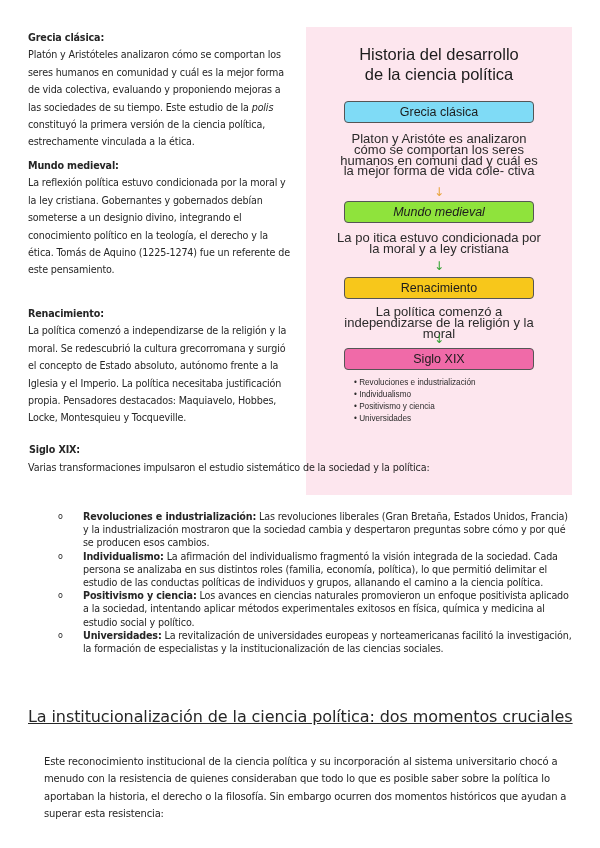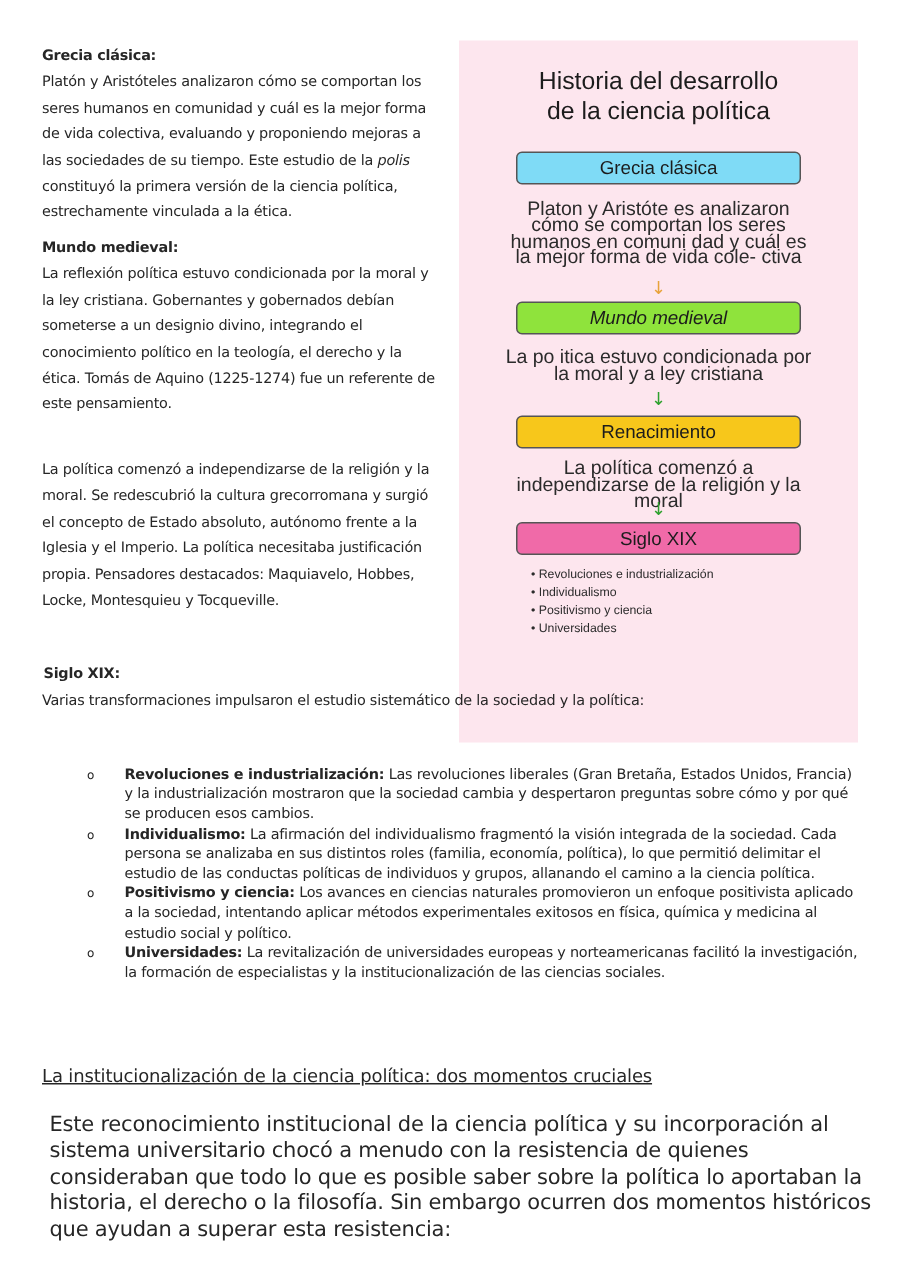--- a/index.html
+++ b/index.html
@@ -41,41 +41,42 @@
 
     
     .xix-sect { position: absolute; left: 28px; top: 440px; width: 545px; font-size: 9.6px; line-height: 17px; letter-spacing: -0.15px; }
     .xix-sect h3 { margin: 1px; font-size: 9.6px; font-weight: bold; line-height: 17px; }
     .xix-sect p.intro { margin: 0; }
     .bullets { position: absolute; left: 0; top: 70px; width: 545px; margin: 0; padding: 0; list-style: none; }
     .bullets li { position: relative; padding-left: 55px; font-size: 9.6px; line-height: 13.2px; }
     .bullets li .marker { position: absolute; left: 30px; top: 0; font-size: 8px; }
     .bullets li b { font-weight: bold; }
 
-    .sub-heading { position: absolute; left: 28px; top: 710px; font-size: 12px; line-height: 14px;
+    .sub-heading { position: absolute; left: 28px; top: 710px; font-size: 16px; line-height: 14px;
       text-decoration: underline; letter-spacing: -0.1px; color: #262626; }
-    .closing { position: absolute; left: 28px; top: 737px; width: 548px; font-size: 14px; line-height: 17.4px; margin: 5px; letter-spacing: -0.15px; }
+    .closing { position: absolute; left: 28px; top: 737px; width: 548px; font-size: 10px; line-height: 17.4px; margin: 16px; letter-spacing: -0.15px; }
   </style>
 </head>
 <body>
 
 <div class="page">
 
   <div class="left-col">
     <div class="sect sect-grecia">
       <h3>Grecia clásica:</h3>
       <p><span>Platón y Aristóteles analizaron cómo se comportan los seres humanos en comunidad y cuál es la mejor forma de vida colectiva, evaluando y proponiendo mejoras a las sociedades de su tiempo. Este estudio de la </span><i>polis</i><span> constituyó la primera versión de la ciencia política, estrechamente vinculada a la ética.</span></p>
     </div>
 
     <div class="sect sect-medieval">
       <h3>Mundo medieval:</h3>
       <p>La reflexión política estuvo condicionada por la moral y la ley cristiana. Gobernantes y gobernados debían someterse a un designio divino, integrando el conocimiento político en la teología, el derecho y la ética. Tomás de Aquino (1225-1274) fue un referente de este pensamiento.</p>
     </div>
 
     <div class="sect sect-renac">
+      <h3>Renacimiento:</h3>
       <p>La política comenzó a independizarse de la religión y la moral. Se redescubrió la cultura grecorromana y surgió el concepto de Estado absoluto, autónomo frente a la Iglesia y el Imperio. La política necesitaba justificación propia. Pensadores destacados: Maquiavelo, Hobbes, Locke, Montesquieu y Tocqueville.</p>
     </div>
   </div>
 
   <div class="info">
     <div class="info-title">
       <div>Historia del desarrollo</div>
       <div>de la ciencia política</div>
     </div>
 

